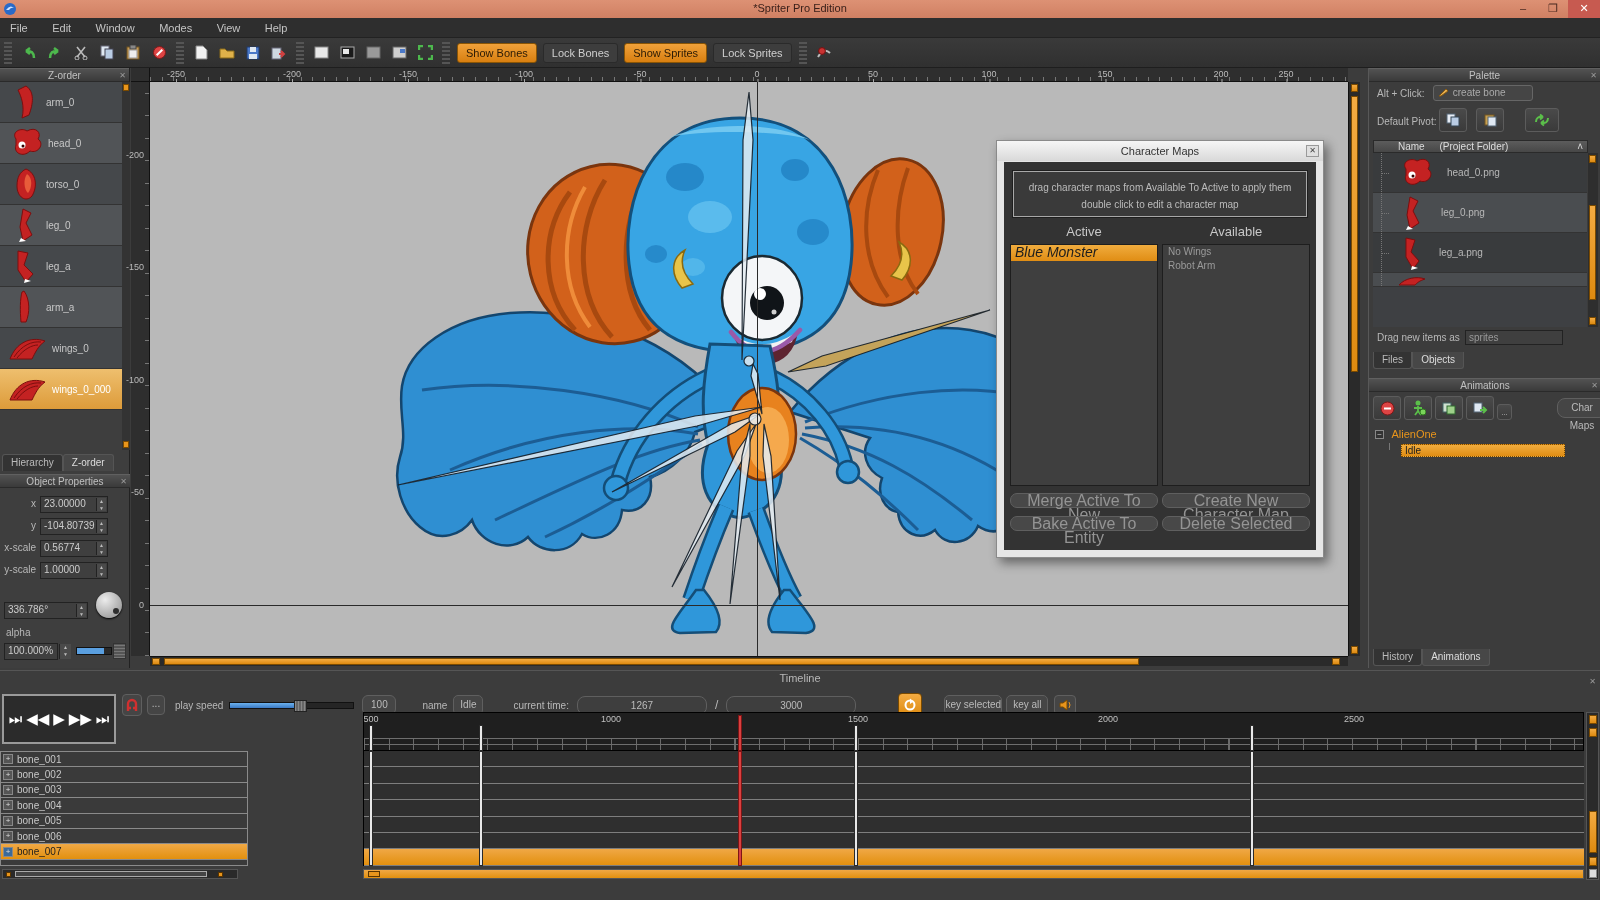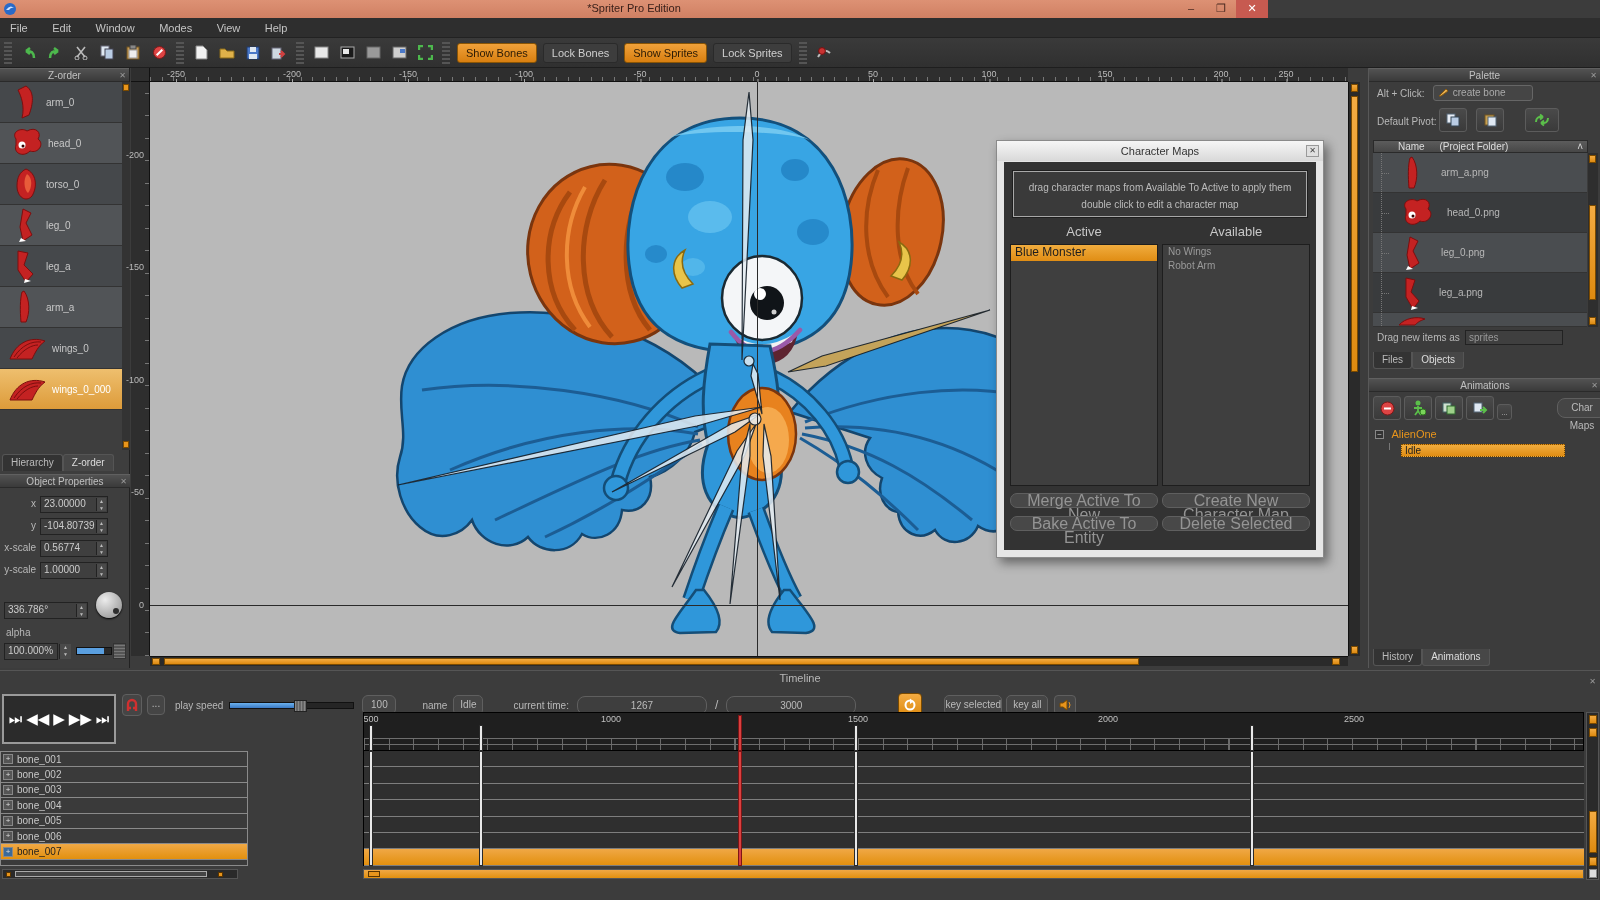--- a/index.html
+++ b/index.html
@@ -1,21 +1,21 @@
 <!DOCTYPE html>
 <html><head>
 <meta charset="utf-8">
 <style>
   * { box-sizing: border-box; margin: 0; padding: 0; }
   html,body { width:1600px; height:900px; background:#3c3c3c; font-family:"Liberation Sans",sans-serif; }
   #app { position:relative; width:1600px; height:900px; overflow:hidden; background:#3c3c3c; color:#c8c8c8; }
   .abs { position:absolute; }
 
   
-  .titlebar { left:0; top:0; width:1268px; height:18px; background:linear-gradient(#dd9174,#d08063); color:#3a201a; font-size:11px; }
+  .titlebar { left:0; top:0; width:1600px; height:18px; background:linear-gradient(#dd9174,#d08063); color:#3a201a; font-size:11px; }
   .titlebar .title { position:absolute; left:0; right:0; top:2px; text-align:center; }
   .tb-btn { position:absolute; top:0; height:18px; width:26px; text-align:center; font-size:11px; line-height:17px; color:#4a2a20; }
   .menubar { left:0; top:18px; width:1600px; height:20px; background:#2e2e2e; border-bottom:1px solid #222; }
   .menubar span { display:inline-block; padding:3px 10px; font-size:11px; color:#c4c4c4; }
   .toolbar { left:0; top:38px; width:1600px; height:30px; background:linear-gradient(#3a3a3a,#303030); border-bottom:1px solid #1e1e1e; display:flex; align-items:center; }
   .tgrip { width:8px; height:22px; margin:0 4px; background:repeating-linear-gradient(0deg,#555 0 2px,transparent 2px 4px); }
   .ticon { width:20px; height:20px; margin:0 3px; display:flex; align-items:center; justify-content:center; font-size:13px; }
   .tbtn { height:20px; margin:0 3px; padding:0 8px; font-size:11px; line-height:18px; color:#cfcfcf; background:#3d3d3d; border:1px solid #2a2a2a; border-radius:3px; }
   .tbtn.on { background:linear-gradient(#f0a13a,#d87f10); color:#2a1a05; border-color:#8a5505; }
 
@@ -63,21 +63,21 @@
 
   
   .dialog { left:996px; top:140px; width:328px; height:418px; background:#e6e6e6; border:1px solid #8a8a8a; box-shadow:4px 5px 10px rgba(0,0,0,.45); }
   .dlg-title { height:20px; background:linear-gradient(#f6f6f6,#d9d9d9); color:#333; font-size:11px; text-align:center; line-height:20px; position:relative; }
   .dlg-x { position:absolute; right:4px; top:4px; width:13px; height:12px; background:#e0e0e0; border:1px solid #999; font-size:8px; line-height:10px; text-align:center; color:#444; }
   .dlg-body { position:absolute; left:7px; top:21px; right:7px; bottom:7px; background:#333333; }
   .dlg-note { position:absolute; left:9px; top:9px; right:9px; height:46px; background:#3a3a3a; border:1px solid #a8a8a8; outline:1px solid #1e1e1e; color:#bbb; font-size:10px; text-align:center; padding-top:7px; }
   .dlg-note div { line-height:17px; }
   .dlg-colhead { position:absolute; top:62px; width:148px; text-align:center; font-size:13px; color:#c8c8c8; }
   .dlg-list { position:absolute; top:82px; width:148px; height:242px; background:#3f3f3f; border:1px solid #1e1e1e; }
-  .dlg-item-sel { height:16px; background:linear-gradient(#f0ac3e,#e08d14); color:#1d1d1d; font-size:12px; line-height:15px; padding-left:4px; }
+  .dlg-item-sel { height:16px; background:linear-gradient(#f0ac3e,#e08d14); color:#1d1d1d; font-size:14px; line-height:15px; padding-left:4px;font-style:italic; }
   .dlg-item { color:#9a9a9a; font-size:10px; line-height:14px; padding-left:5px; }
   .dlg-btn { position:absolute; width:148px; height:15px; line-height:14px; }
 
   
   .right-panel { left:1368px; top:68px; width:232px; height:600px; background:#3c3c3c; border-left:1px solid #585858; }
   .flist { position:absolute; left:4px; top:85px; width:214px; height:174px; overflow:hidden; background:#3e4043; }
   .frow { height:40px; display:flex; align-items:center; position:relative; border-bottom:1px solid #333; }
   .frow.a { background:#4a4d50; } .frow.b { background:#393b3d; }
   .frow .tree { position:absolute; left:8px; top:0; bottom:0; width:12px; border-left:1px dotted #777; }
   .frow .tick { position:absolute; left:8px; top:50%; width:8px; border-top:1px dotted #777; }
@@ -464,28 +464,20 @@
         <svg width="18" height="14">
           <path d="M3,9 Q3,3 10,4 M10,4 l-3,-2.5 M10,4 l-3,2.5 M15,5 Q15,11 8,10 M8,10 l3,2.5 M8,10 l3,-2.5" stroke="#5bbf4a" stroke-width="2" fill="none"></path>
         </svg>
       </div>
     <div class="abs" style="left:4px;top:72px;width:215px;height:13px;background:linear-gradient(#5c5c5c,#474747);border:1px solid #2a2a2a;font-size:10px;color:#ddd">
       <span style="margin-left:24px">Name</span>
       <span style="margin-left:12px">(Project Folder)</span>
       <span style="float:right;margin-right:4px">˄</span>
     </div>
     <div class="flist">
-      <div class="frow a">
-          <span class="tree"></span>
-          <span class="tick"></span>
-          <svg style="margin-left:24px" width="30" height="36">
-            <path d="M15,2 C21,10 21,24 17,33 L12,33 C11,22 11,10 13,3 Z" fill="#c42222" stroke="#7c0e0e"></path>
-          </svg>
-          <span class="lbl" style="margin-left:14px">arm_a.png</span>
-        </div>
       <div class="frow b">
           <span class="tree"></span>
           <span class="tick"></span>
           <svg style="margin-left:24px" width="38" height="38">
             <path d="M9,15 C4,8 14,3 20,7 C29,2 35,9 31,15 C38,20 31,30 23,27 C16,34 6,29 9,21 Z" fill="#c42222" stroke="#7c0e0e"></path>
             <circle cx="15" cy="21" r="3.5" fill="#fff"></circle>
             <circle cx="16" cy="22" r="1.5" fill="#300"></circle>
           </svg>
           <span class="lbl" style="margin-left:12px">head_0.png</span>
         </div>

